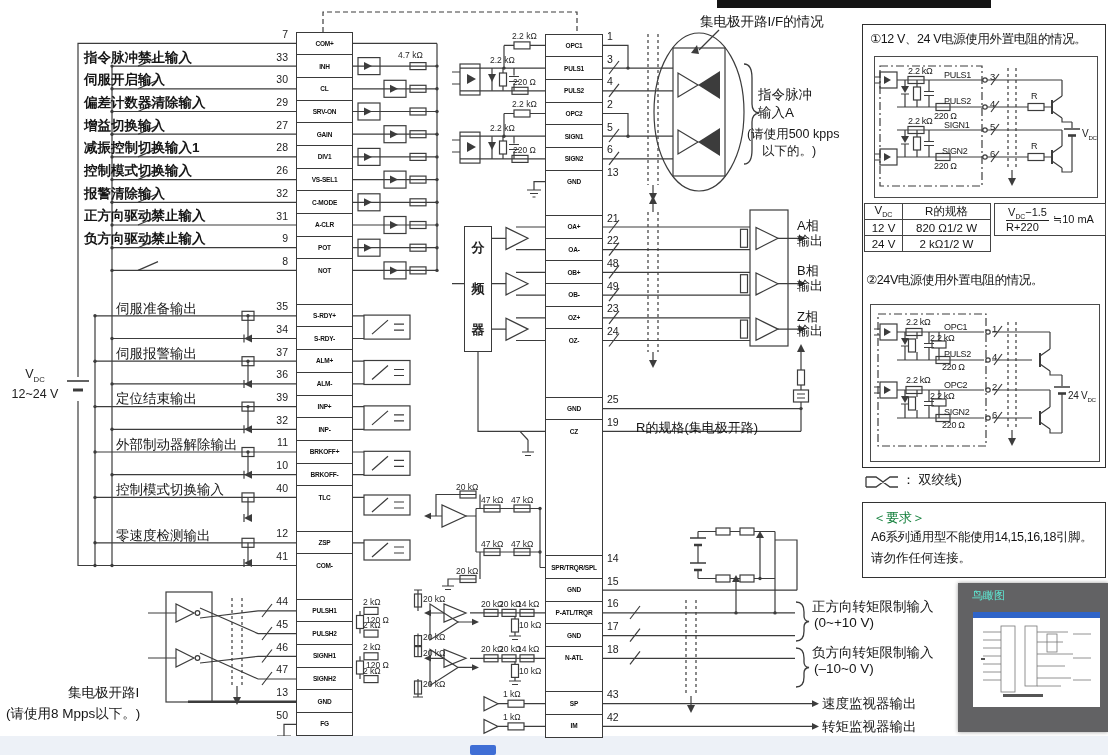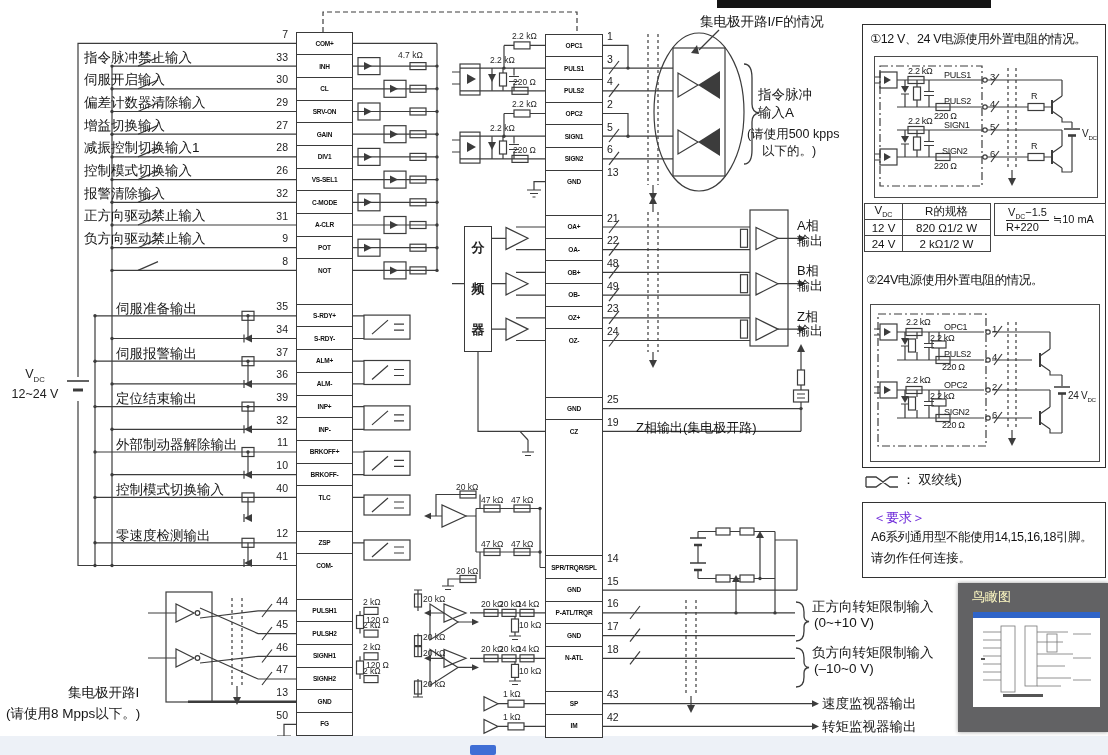--- a/index.html
+++ b/index.html
@@ -17,21 +17,21 @@
   color:#101010;letter-spacing:-0.2px;white-space:nowrap;overflow:hidden}
 .crow .cell:empty{border-top:none;border-bottom:none}
 #leftcol{left:250px;top:32px;width:112px}
 #leftcol .pin{left:0;width:42px;text-align:right;padding-right:4px}
 #leftcol .cell{left:46px;width:57px}
 #centercol{left:545px;top:34px;width:120px}
 #centercol .cell{left:0;width:58px}
 #centercol .pin{left:62px;width:40px;text-align:left}
 
 #in-labels{left:84px;top:48.6px;width:180px}
-#in-labels .lrow{height:22.7px;font-size:13.5px;font-weight:400;color:#161616}
+#in-labels .lrow{height:22.7px;font-size:13.5px;font-weight:700;color:#161616}
 #out-labels{left:116px;top:299.6px;width:170px}
 #out-labels .orow{height:45.4px;font-size:13.5px;font-weight:500;color:#161616}
 #phase-labels{left:797px;top:219px;width:70px}
 #phase-labels .prow{height:45.4px;font-size:13px;font-weight:500;line-height:14.5px;color:#161616}
 
 .rlab{position:absolute;font-size:8.5px;color:#2a2a2a;white-space:nowrap;background:transparent}
 .note{position:absolute;font-size:13.5px;font-weight:500;color:#161616;white-space:nowrap}
 .note.sm{font-size:12.5px}
 sub{font-size:0.62em}
 
@@ -45,26 +45,26 @@
 .dpin{position:absolute;font-size:9.5px;color:#222}
 
 #rtable{position:absolute;left:864px;top:203px;border-collapse:collapse;font-size:11.5px;color:#151515}
 #rtable td,#rtable th{border:1.2px solid #444;padding:0 3px;height:16px;font-weight:400;text-align:center;background:#fff}
 #rtable .c1{width:38px}#rtable .c2{width:88px}
 #fbox{position:absolute;left:994px;top:203px;width:112px;height:33px;border:1.2px solid #444;display:flex;
  align-items:center;justify-content:center;gap:4px;font-size:11px;color:#151515;background:#fff}
 #fbox .num{border-bottom:1.1px solid #222;padding:0 2px;text-align:center}
 
 #reqbox{position:absolute;left:862px;top:502px;width:244px;height:76px;border:1.3px solid #333;background:#fff}
-#reqbox .t{position:absolute;left:10px;top:6px;font-size:13px;color:#6d28d9}
+#reqbox .t{position:absolute;left:10px;top:6px;font-size:13px;color:#15803d}
 #reqbox .l1{position:absolute;left:8px;top:26px;font-size:12.5px;letter-spacing:-0.4px;color:#151515;white-space:nowrap}
 #reqbox .l2{position:absolute;left:8px;top:47px;font-size:12.5px;color:#151515}
 
 #birdview{position:absolute;left:958px;top:583px;width:150px;height:149px;background:#626264;box-shadow:0 0 4px rgba(0,0,0,.4)}
-#birdview .hd{position:absolute;left:14px;top:5px;font-size:13px;color:#fef9c3}
+#birdview .hd{position:absolute;left:14px;top:5px;font-size:11px;color:#5eead4}
 #birdview .thumb{position:absolute;left:15px;top:29px;width:127px;height:95px;background:#fff;overflow:hidden}
 #birdview .bluebar{position:absolute;left:0;top:0;width:100%;height:6px;background:#2f64c8}
 
 #topbar{position:absolute;left:717px;top:0;width:274px;height:8px;background:#141414}
 #botband{position:absolute;left:0;top:736px;width:1108px;height:19px;background:#edf1f7}
 #bluebit{position:absolute;left:470px;top:745px;width:26px;height:10px;background:#3f6ed5;border-radius:2px}
 
 #power{position:absolute;left:2px;top:367px;width:66px;text-align:center;font-size:12.5px;font-weight:500;line-height:15px}
 </style>
 </head>
@@ -771,21 +771,21 @@
 <span class="rlab" style="left:366px;top:660px">120 Ω</span>
 <span class="rlab" style="left:363px;top:666px">2 kΩ</span>
 <span class="rlab" style="left:423px;top:648px">20 kΩ</span>
 <span class="rlab" style="left:423px;top:679px">20 kΩ</span>
 
 <span class="note" style="left:700px;top:13px">集电极开路I/F的情况</span>
 <span class="note" style="left:758px;top:86px">指令脉冲</span>
 <span class="note" style="left:758px;top:104px">输入A</span>
 <span class="note sm" style="left:747px;top:126px">(请使用500 kpps</span>
 <span class="note sm" style="left:762px;top:143px">以下的。)</span>
-<span class="note" style="left:636px;top:419px;font-size:13px">Z相输出(集电极开路)</span>
+<span class="note" style="left:636px;top:419px;font-size:13px">R的规格(集电极开路)</span>
 <span class="note" style="left:68px;top:684px">集电极开路I</span>
 <span class="note" style="left:6px;top:705px">(请使用8 Mpps以下。)</span>
 <span class="note" style="left:812px;top:598px">正方向转矩限制输入</span>
 <span class="note" style="left:814px;top:615px">(0~+10 V)</span>
 <span class="note" style="left:812px;top:644px">负方向转矩限制输入</span>
 <span class="note" style="left:814px;top:661px">(–10~0 V)</span>
 <span class="note" style="left:822px;top:695px">速度监视器输出</span>
 <span class="note" style="left:822px;top:718px">转矩监视器输出</span>
 <span class="note" style="left:902px;top:471px;font-size:13px">：  双绞线)</span>
 

